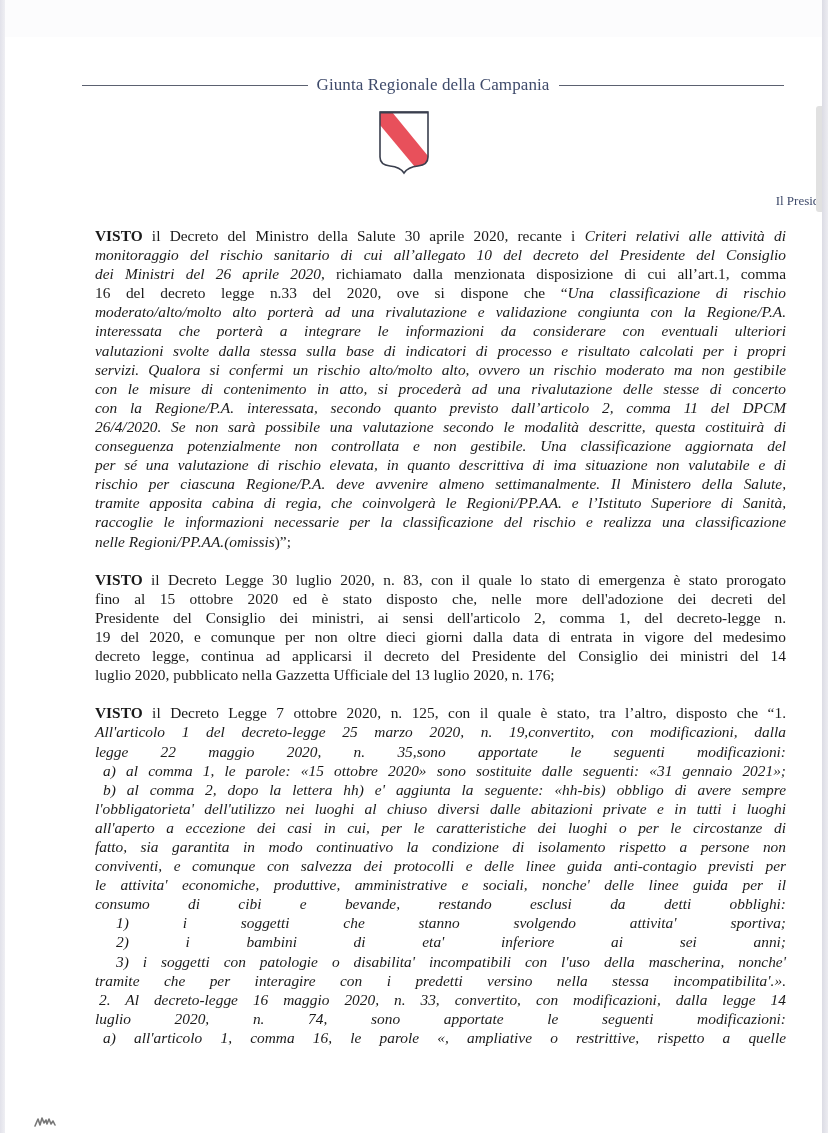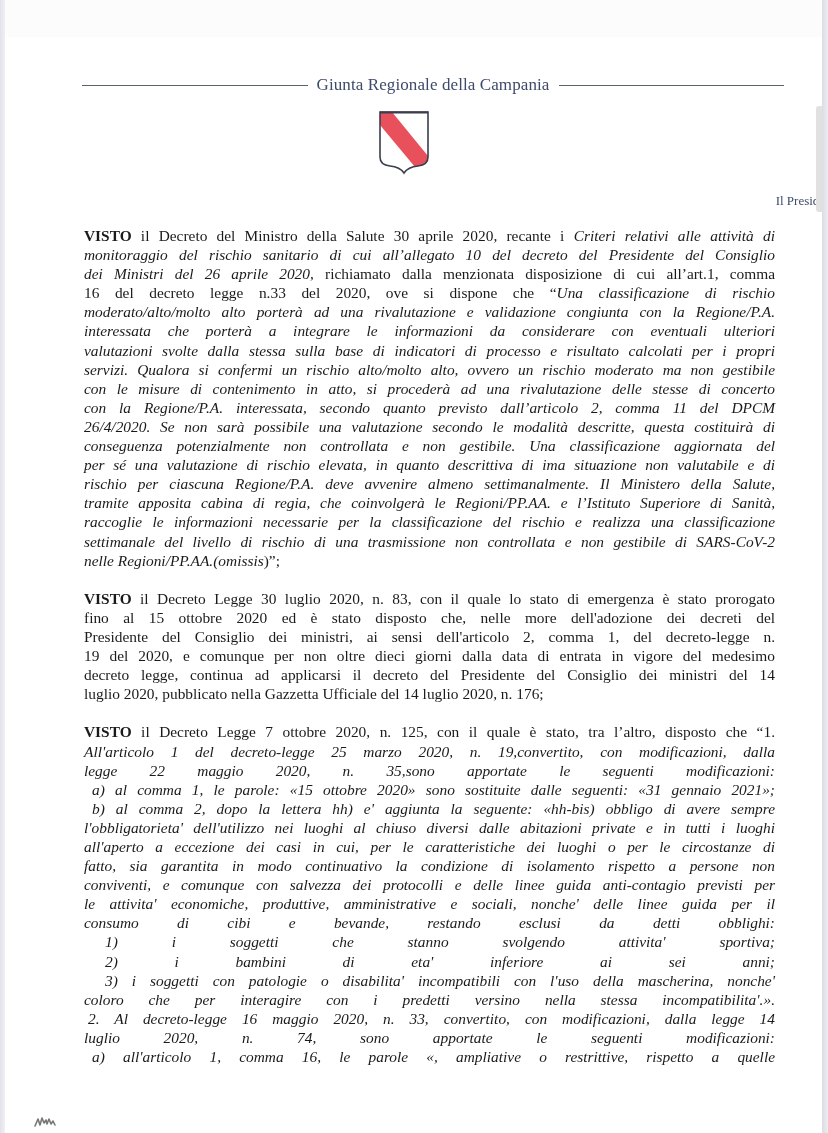--- a/index.html
+++ b/index.html
@@ -34,21 +34,21 @@
   .header-title {
     font-size:17px; color:#3e4a6a; padding:0 9px; white-space:nowrap;
     letter-spacing:0.1px;
   }
   .crest { position:absolute; left:371px; top:72px; width:56px; height:68px; }
   .president {
     position:absolute; left:0; width:817px; top:156px; text-align:right;
     font-size:13px; color:#3e4a6a;padding-left:19px;
   }
   .body-text {
-    position:absolute; left:79px; top:189px; width:691px;
+    position:absolute; left:90px; top:189px; width:691px;
     font-size:15.4px; line-height:19.1px; text-align:justify;
   }
   .para { margin:0 0 19.1px 0; }
   .line { display:block; text-align:justify; text-align-last:justify; white-space:nowrap; }
   .line.last { text-align-last:left; }
   .line.indent { padding-left:8px; }
   .line.indent2 { padding-left:21px; }
   .line.indent0 { padding-left:4px; }
   b { font-weight:bold; }
   i { font-style:italic; }
@@ -96,47 +96,46 @@
         <span class="line"><i>valutazioni svolte dalla stessa sulla base di indicatori di processo e risultato calcolati per i propri</i></span>
         <span class="line"><i>servizi. Qualora si confermi un rischio alto/molto alto, ovvero un rischio moderato ma non gestibile</i></span>
         <span class="line"><i>con le misure di contenimento in atto, si procederà ad una rivalutazione delle stesse di concerto</i></span>
         <span class="line"><i>con la Regione/P.A. interessata, secondo quanto previsto dall’articolo 2, comma 11 del DPCM</i></span>
         <span class="line"><i>26/4/2020. Se non sarà possibile una valutazione secondo le modalità descritte, questa costituirà di</i></span>
         <span class="line"><i>conseguenza potenzialmente non controllata e non gestibile. Una classificazione aggiornata del</i></span>
         <span class="line"><i>per sé una valutazione di rischio elevata, in quanto descrittiva di ima situazione non valutabile e di</i></span>
         <span class="line"><i>rischio per ciascuna Regione/P.A. deve avvenire almeno settimanalmente. Il Ministero della Salute,</i></span>
         <span class="line"><i>tramite apposita cabina di regia, che coinvolgerà le Regioni/PP.AA. e l’Istituto Superiore di Sanità,</i></span>
         <span class="line"><i>raccoglie le informazioni necessarie per la classificazione del rischio e realizza una classificazione</i></span>
-        <span class="line"><i>settimanale del livello di rischio di una trasmissione non controllata e non gestibile di SARS-CoV-2</i></span>
         <span class="line last"><i>nelle Regioni/PP.AA.(omissis</i><span>)”;</span></span>
       </div>
       <div class="para">
         <span class="line"><b>VISTO</b><span> il Decreto Legge 30 luglio 2020, n. 83, con il quale  lo stato di emergenza è  stato prorogato</span></span>
         <span class="line"><span>fino al 15 ottobre 2020  ed è stato disposto che, nelle  more  dell'adozione  dei  decreti  del</span></span>
         <span class="line"><span>Presidente   del Consiglio dei  ministri,  ai  sensi  dell'articolo  2,  comma  1,  del decreto-legge n.</span></span>
         <span class="line"><span>19 del 2020, e comunque per non oltre dieci giorni dalla data di entrata  in  vigore del  medesimo</span></span>
         <span class="line"><span>decreto legge,  continua  ad  applicarsi  il  decreto  del Presidente del Consiglio dei ministri del 14</span></span>
-        <span class="line last"><span>luglio 2020,  pubblicato nella Gazzetta Ufficiale del 14 luglio 2020, n. 176;</span></span>
+        <span class="line last"><span>luglio 2020,  pubblicato nella Gazzetta Ufficiale del 13 luglio 2020, n. 176;</span></span>
       </div>
       <div class="para">
         <span class="line"><b>VISTO</b><span> il Decreto Legge  7 ottobre 2020, n. 125, con il quale è stato, tra l’altro, disposto che “1.</span></span>
         <span class="line"><i>All'articolo  1  del  decreto-legge  25  marzo  2020,  n.   19,convertito, con modificazioni, dalla</i></span>
         <span class="line"><i>legge 22  maggio  2020,  n.  35,sono apportate le seguenti modificazioni:</i></span>
         <span class="line indent"><i>a) al comma 1, le parole: «15 ottobre 2020» sono sostituite dalle seguenti: «31 gennaio 2021»;</i></span>
         <span class="line indent"><i>b) al comma 2, dopo la  lettera  hh)  e'  aggiunta  la  seguente: «hh-bis) obbligo di avere sempre</i></span>
         <span class="line"><i>l'obbligatorieta' dell'utilizzo nei luoghi al  chiuso  diversi  dalle abitazioni private e in tutti i luoghi</i></span>
         <span class="line"><i>all'aperto  a  eccezione  dei casi in cui, per le caratteristiche dei luoghi o per  le  circostanze di</i></span>
         <span class="line"><i>fatto,  sia  garantita  in  modo  continuativo  la  condizione  di isolamento rispetto a persone non</i></span>
         <span class="line"><i>conviventi, e comunque con salvezza dei protocolli e delle linee  guida  anti-contagio  previsti  per</i></span>
         <span class="line"><i>le attivita' economiche, produttive, amministrative e   sociali,   nonche' delle linee guida per il</i></span>
         <span class="line"><i>consumo di cibi e bevande, restando  esclusi da detti obblighi:</i></span>
         <span class="line indent2"><i>1) i soggetti che stanno svolgendo attivita' sportiva;</i></span>
         <span class="line indent2"><i>2) i bambini di eta' inferiore ai sei anni;</i></span>
         <span class="line indent2"><i>3) i soggetti con patologie   o   disabilita'   incompatibili   con l'uso della mascherina, nonche'</i></span>
-        <span class="line"><i>coloro  che  per  interagire  con  i predetti versino nella stessa incompatibilita'.».</i></span>
+        <span class="line"><i>tramite  che  per  interagire  con  i predetti versino nella stessa incompatibilita'.».</i></span>
         <span class="line indent0"><i>2.  Al  decreto-legge  16  maggio  2020,  n.  33,  convertito,  con modificazioni, dalla legge 14</i></span>
         <span class="line"><i>luglio 2020, n. 74, sono  apportate  le seguenti modificazioni:</i></span>
         <span class="line indent"><i>a)  all'articolo  1,  comma  16,  le  parole  «,   ampliative   o restrittive,  rispetto  a  quelle</i></span>
       </div>
     </div>
 
   <svg class="sig" viewBox="0 0 24 16">
     <path d="M2 13 L5 6 L7 12 L9 5 L11 10 L13 7 L14 11 L16 6 L18 11 L20 8 L22 12" fill="none" stroke="#777" stroke-width="1.6" stroke-linecap="round" stroke-linejoin="round"></path>
   </svg>
 </div>

